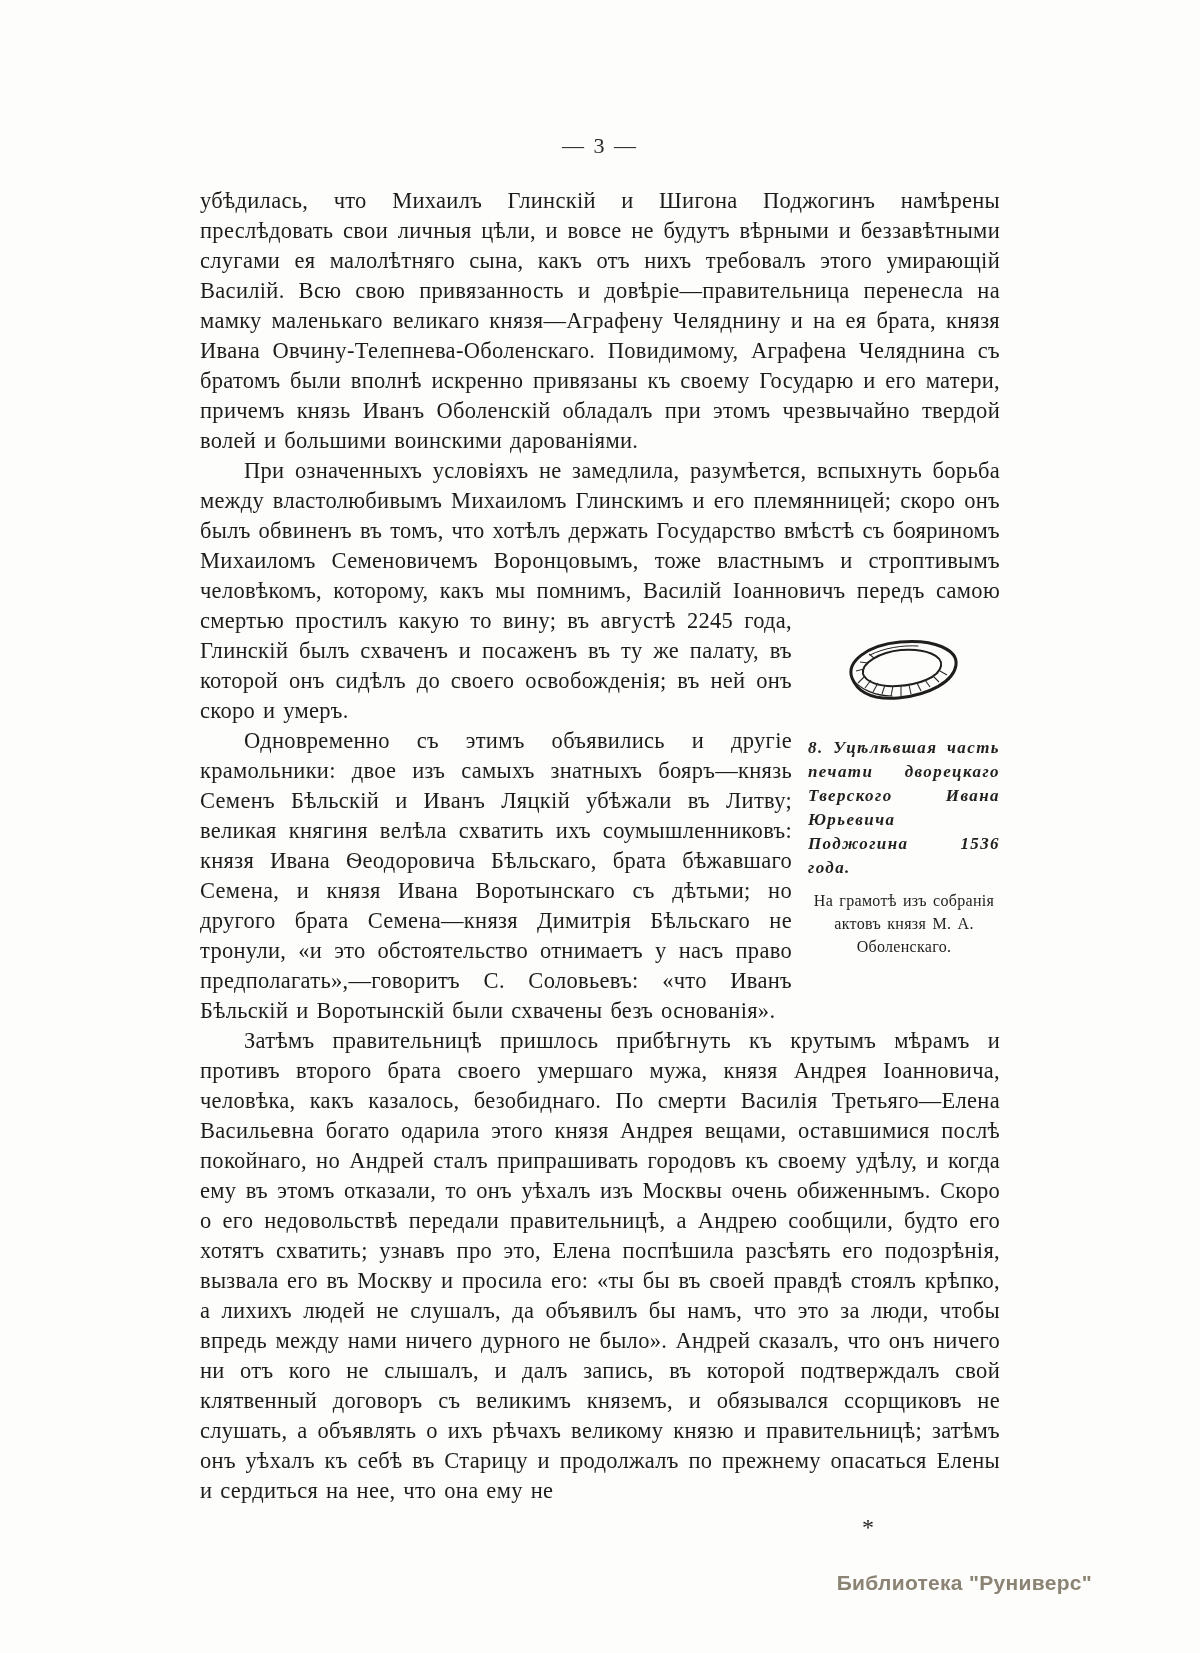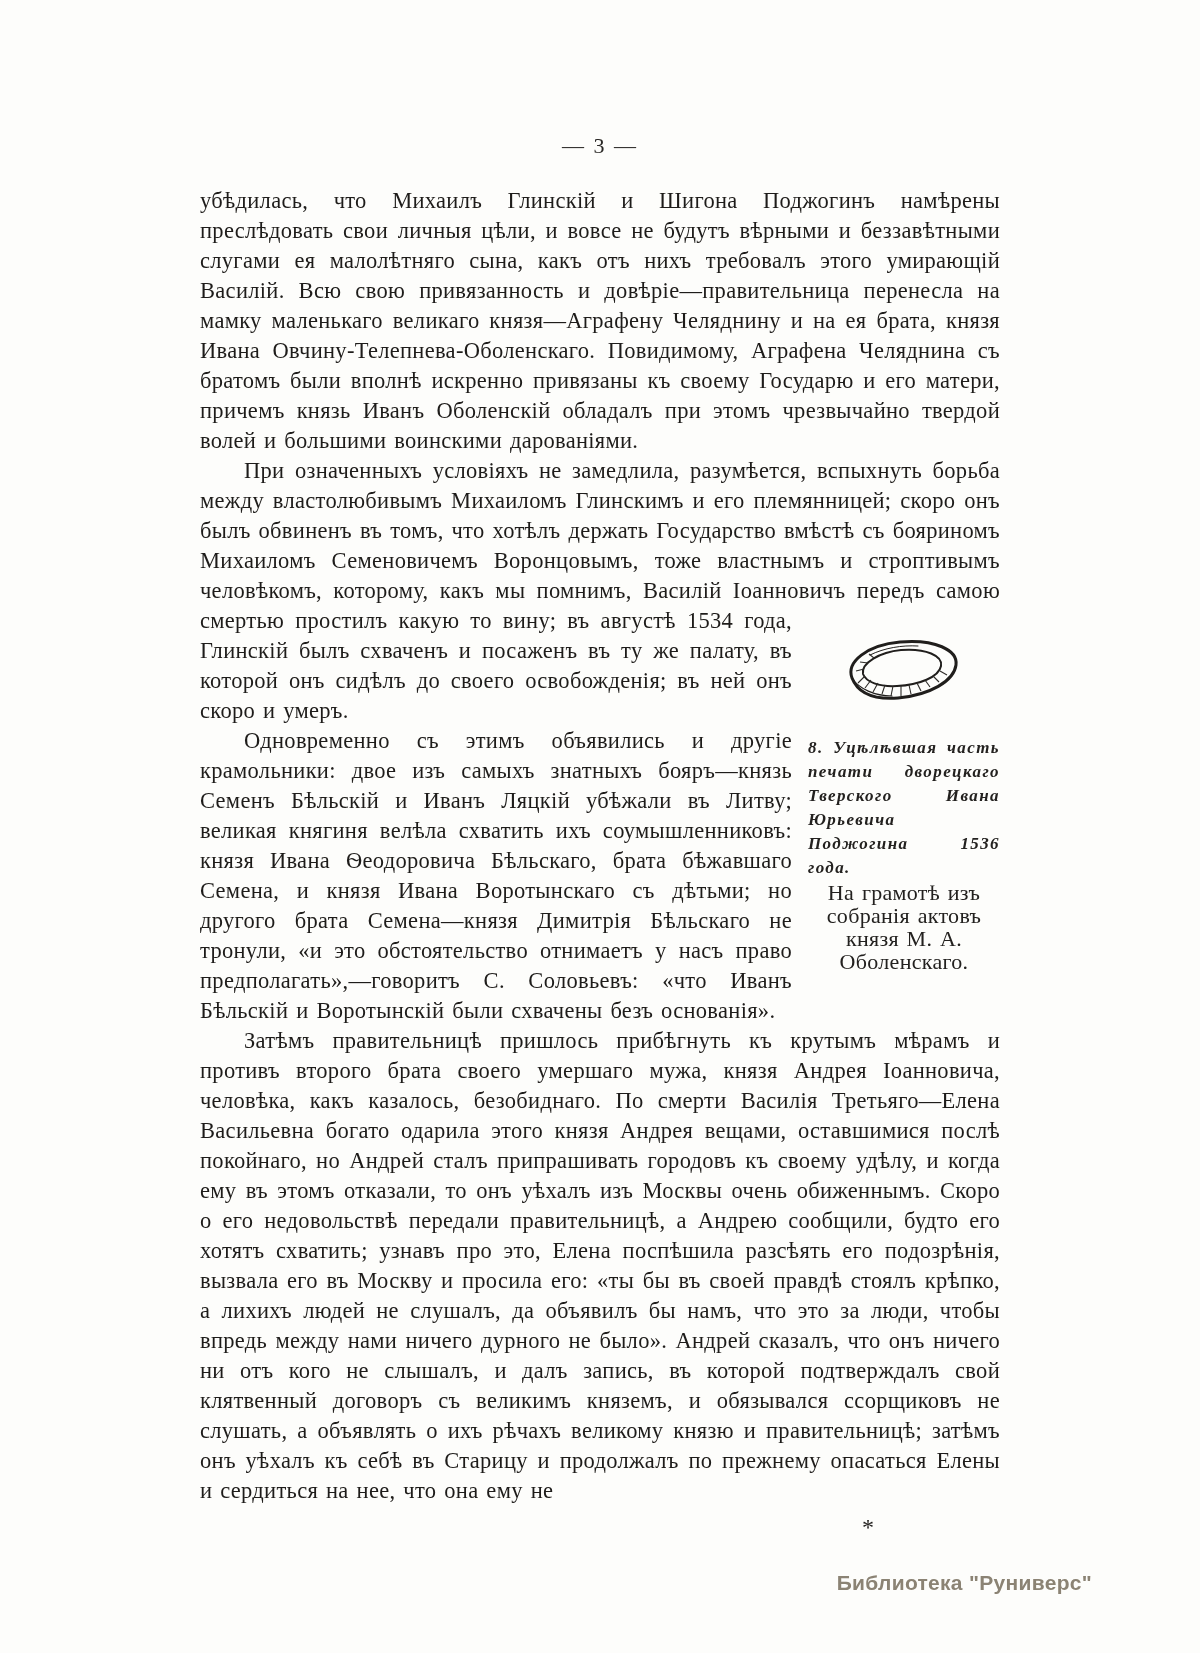--- a/index.html
+++ b/index.html
@@ -56,22 +56,22 @@
     line-height: 24px;
     font-weight: bold;
     font-style: italic;
     text-align: justify;
     letter-spacing: 1.4px;
     word-spacing: 2px;
     color: #23211f;
   }
   .caption-sub {
     display: block;
-    margin-top: 1px;
-    font-size: 22px;
+    margin-top: 9px;
+    font-size: 16px;
     line-height: 23px;
     font-style: normal;
     font-weight: normal;
     text-align: center;
     letter-spacing: 0.3px;
     color: #23211f;
   }
   .footnote-mark {
     margin-top: 6px;
     padding-left: 662px;
@@ -124,21 +124,21 @@
               <line x1="107" y1="45" x2="100" y2="41"></line>
               <line x1="16" y1="41" x2="24" y2="39"></line>
               <line x1="20" y1="32" x2="28" y2="33"></line>
               <line x1="29" y1="24" x2="34" y2="28"></line>
             </g>
           </svg>
         </span>
         <span class="caption-main">8. Уцѣлѣвшая часть печати дворецкаго Тверского Ивана Юрьевича Поджогина 1536 года.</span>
         <span class="caption-sub">На грамотѣ изъ собранія актовъ князя М. А. Оболенскаго.</span>
       </span>
-      <span>въ августѣ 1534 года, Глинскій былъ схваченъ и посаженъ въ ту же палату, въ которой онъ сидѣлъ до своего освобожденія; въ ней онъ скоро и умеръ.</span></p>
+      <span>въ августѣ 2245 года, Глинскій былъ схваченъ и посаженъ въ ту же палату, въ которой онъ сидѣлъ до своего освобожденія; въ ней онъ скоро и умеръ.</span></p>
 
     <p class="para indent"><span>Одновременно съ этимъ объявились и другіе крамольники: двое изъ самыхъ знатныхъ бояръ—князь Семенъ Бѣльскій и Иванъ Ляцкій убѣжали въ Литву; великая княгиня велѣла схватить ихъ соумышленниковъ: князя Ивана Ѳеодоровича Бѣльскаго, брата бѣжавшаго Семена, и князя Ивана Воротынскаго съ дѣтьми; но другого брата Семена—князя Димитрія Бѣльскаго не тронули, «и это обстоятельство отнимаетъ у насъ право предполагать»,—говоритъ С. Соловьевъ: «что Иванъ Бѣльскій и Воротынскій были схвачены безъ основанія».</span></p>
 
     <p class="para indent"><span>Затѣмъ правительницѣ пришлось прибѣгнуть къ крутымъ мѣрамъ и противъ второго брата своего умершаго мужа, князя Андрея Іоанновича, человѣка, какъ казалось, безобиднаго. По смерти Василія Третьяго—Елена Васильевна богато одарила этого князя Андрея вещами, оставшимися послѣ покойнаго, но Андрей сталъ припрашивать городовъ къ своему удѣлу, и когда ему въ этомъ отказали, то онъ уѣхалъ изъ Москвы очень обиженнымъ. Скоро о его недовольствѣ передали правительницѣ, а Андрею сообщили, будто его хотятъ схватить; узнавъ про это, Елена поспѣшила разсѣять его подозрѣнія, вызвала его въ Москву и просила его: «ты бы въ своей правдѣ стоялъ крѣпко, а лихихъ людей не слушалъ, да объявилъ бы намъ, что это за люди, чтобы впредь между нами ничего дурного не было». Андрей сказалъ, что онъ ничего ни отъ кого не слышалъ, и далъ запись, въ которой подтверждалъ свой клятвенный договоръ съ великимъ княземъ, и обязывался ссорщиковъ не слушать, а объявлять о ихъ рѣчахъ великому князю и правительницѣ; затѣмъ онъ уѣхалъ къ себѣ въ Старицу и продолжалъ по прежнему опасаться Елены и сердиться на нее, что она ему не</span></p>
 
     <div class="footnote-mark">*</div>
 
   </div>
 
   <div class="footer-watermark">Библиотека "Руниверс"</div>

